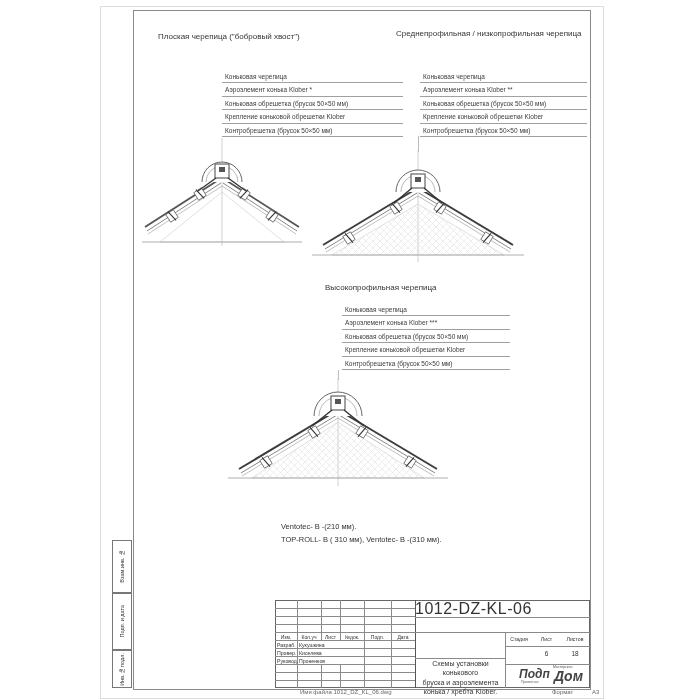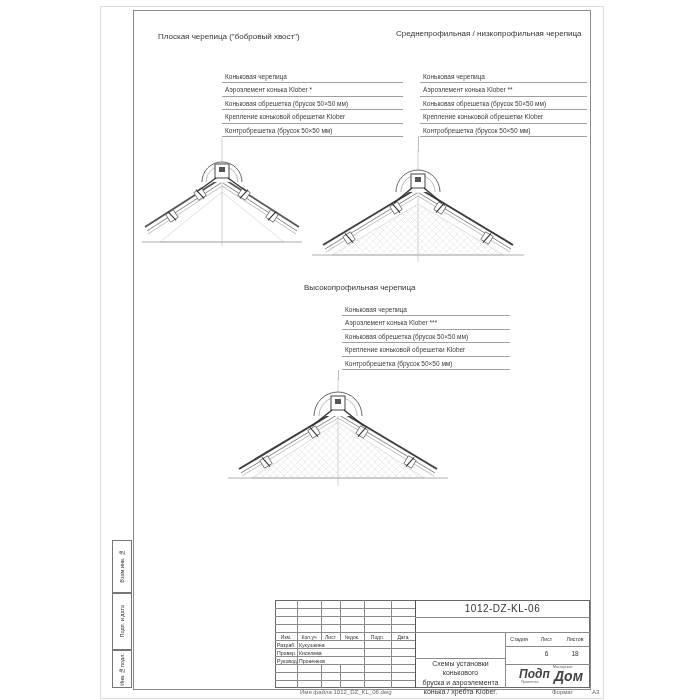--- a/index.html
+++ b/index.html
@@ -13,21 +13,21 @@
               padding-left:3px;white-space:nowrap;color:#3c3c3c;box-sizing:border-box}
   .leader{position:absolute;width:1px;background:#bdbdbd}
   .notes{position:absolute;left:281px;top:520px;width:330px}
   .notes div{font-size:7.5px;line-height:13.4px;white-space:nowrap;color:#333}
   .hl,.vl{position:absolute;background:#8a8a8a}
   .hl{height:1px}.vl{width:1px}
   .tb-box{position:absolute;left:275px;top:600px;width:315px;height:88px;border:1px solid #666;box-sizing:border-box}
   .tbt{position:absolute;font-size:5px;color:#333;text-align:center;white-space:nowrap;line-height:8px}
   .tbl{position:absolute;font-size:5.2px;color:#333;white-space:nowrap;line-height:8px}
   .docnum{position:absolute;left:415px;top:601px;width:175px;height:16px;line-height:16px;
-          text-align:center;font-size:10px;letter-spacing:.5px;color:#333}
+          text-align:left;font-size:16px;letter-spacing:.5px;color:#333}
   .ttl{position:absolute;left:416px;top:659px;width:89px;text-align:center;
        font-size:7px;line-height:9.3px;color:#333}
   .logo{position:absolute;left:506px;top:664px;width:83px;height:23px}
   .logo .w1{position:absolute;left:13px;top:3px;font-size:12px;font-style:italic;font-weight:bold;color:#444}
   .logo .w2{position:absolute;left:48px;top:4px;font-size:14px;font-style:italic;font-weight:bold;color:#444}
   .logo .s1{position:absolute;left:15px;top:16px;font-size:3.5px;color:#555}
   .logo .s2{position:absolute;left:47px;top:1px;font-size:3.5px;color:#555}
   .footer-txt{position:absolute;top:689px;font-size:6px;color:#666;white-space:nowrap}
   .sidebox{position:absolute;left:112px;width:20px;border:1px solid #777;box-sizing:border-box;
            display:flex;align-items:center;justify-content:center}
@@ -36,21 +36,21 @@
   svg{position:absolute;overflow:visible}
 </style>
 </head>
 <body>
 
 <div id="sheet"></div>
 <div id="frame"></div>
 
 <div class="sec-title" style="left:158px;top:32px">Плоская черепица ("бобровый хвост")</div>
 <div class="sec-title" style="left:396px;top:29px">Среднепрофильная  / низкопрофильная  черепица</div>
-<div class="sec-title" style="left:304px;top:283px">Высокопрофильная черепица</div>
+<div class="sec-title" style="left:325px;top:283px">Высокопрофильная черепица</div>
 
 <div class="stack" style="left:222px;top:70px;width:181px">
   <div class="row">Коньковая черепица</div>
   <div class="row">Аэроэлемент конька Klober *</div>
   <div class="row">Коньковая обрешетка (брусок 50×50 мм)</div>
   <div class="row">Крепление коньковой обрешетки Klober</div>
   <div class="row">Контробрешетка (брусок 50×50 мм)</div>
 </div>
 <div class="stack" style="left:420px;top:70px;width:167px">
   <div class="row">Коньковая черепица</div>
@@ -176,20 +176,22 @@
     </g>
   <path d="M86,38 A24,24 0 0 1 134,38" fill="#fff" stroke="#666" stroke-width="1"></path>
   <path d="M91,38 A19,19 0 0 1 129,38" fill="none" stroke="#999" stroke-width="0.7"></path>
   <rect x="103" y="18" width="14" height="14" fill="#fff" stroke="#555" stroke-width="1.1"></rect>
   <rect x="107" y="21" width="6" height="5" fill="#555"></rect>
   <line x1="104" y1="32" x2="84" y2="48" stroke="#333" stroke-width="1.4"></line>
   <line x1="116" y1="32" x2="136" y2="48" stroke="#333" stroke-width="1.4"></line>
 </svg>
 
 <div class="notes">
+  <div>Ventotec- B -(210 мм).</div>
+  <div>TOP-ROLL- B ( 310 мм),  Ventotec- B -(310 мм).</div>
 </div>
 
 <div class="tb-box"></div>
 
 <div class="vl" style="left:297px;top:600px;height:88px"></div>
 <div class="vl" style="left:321px;top:600px;height:40px"></div>
 <div class="vl" style="left:321px;top:664px;height:24px"></div>
 <div class="vl" style="left:340px;top:600px;height:40px"></div>
 <div class="vl" style="left:340px;top:664px;height:24px"></div>
 <div class="vl" style="left:364px;top:600px;height:88px"></div>

